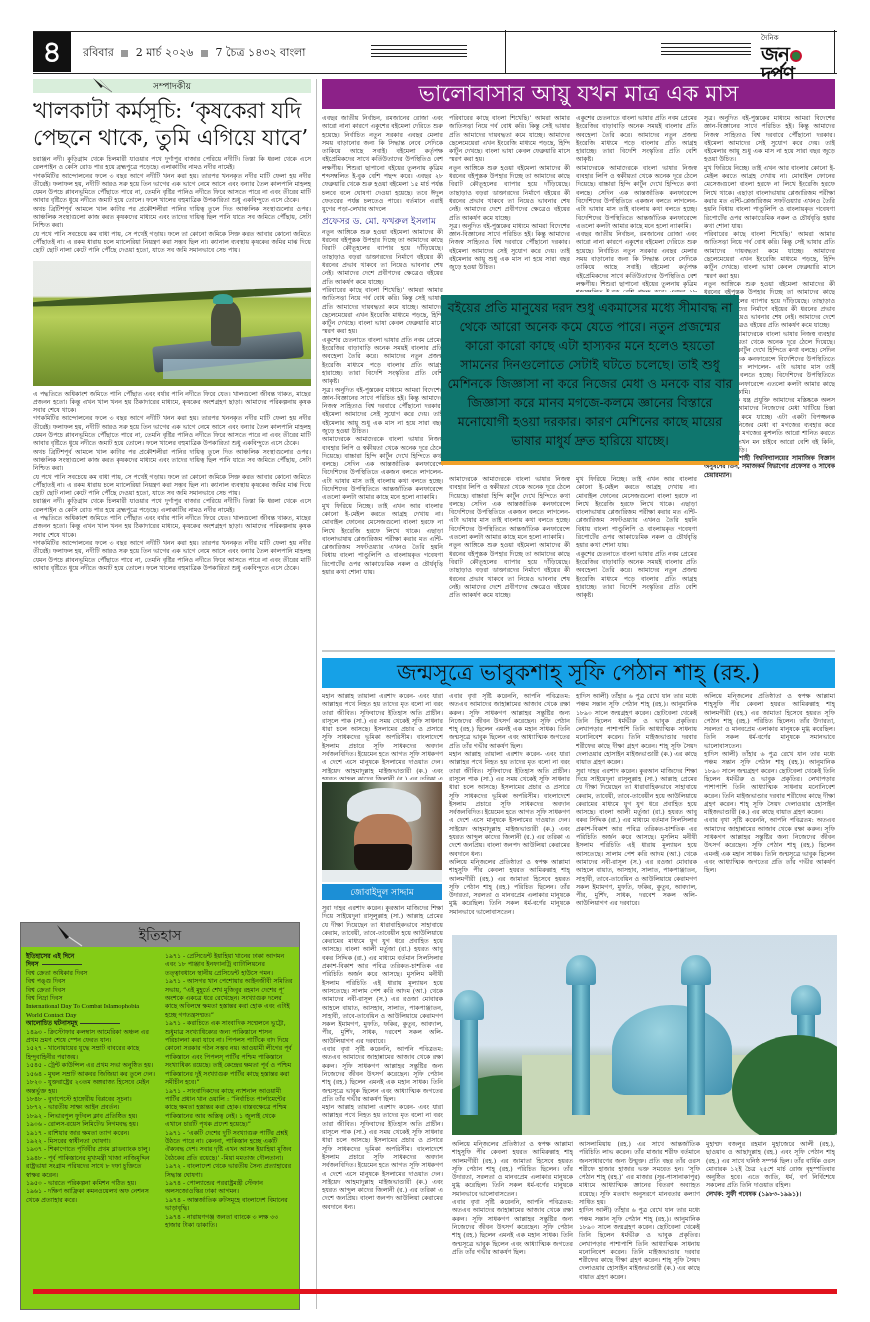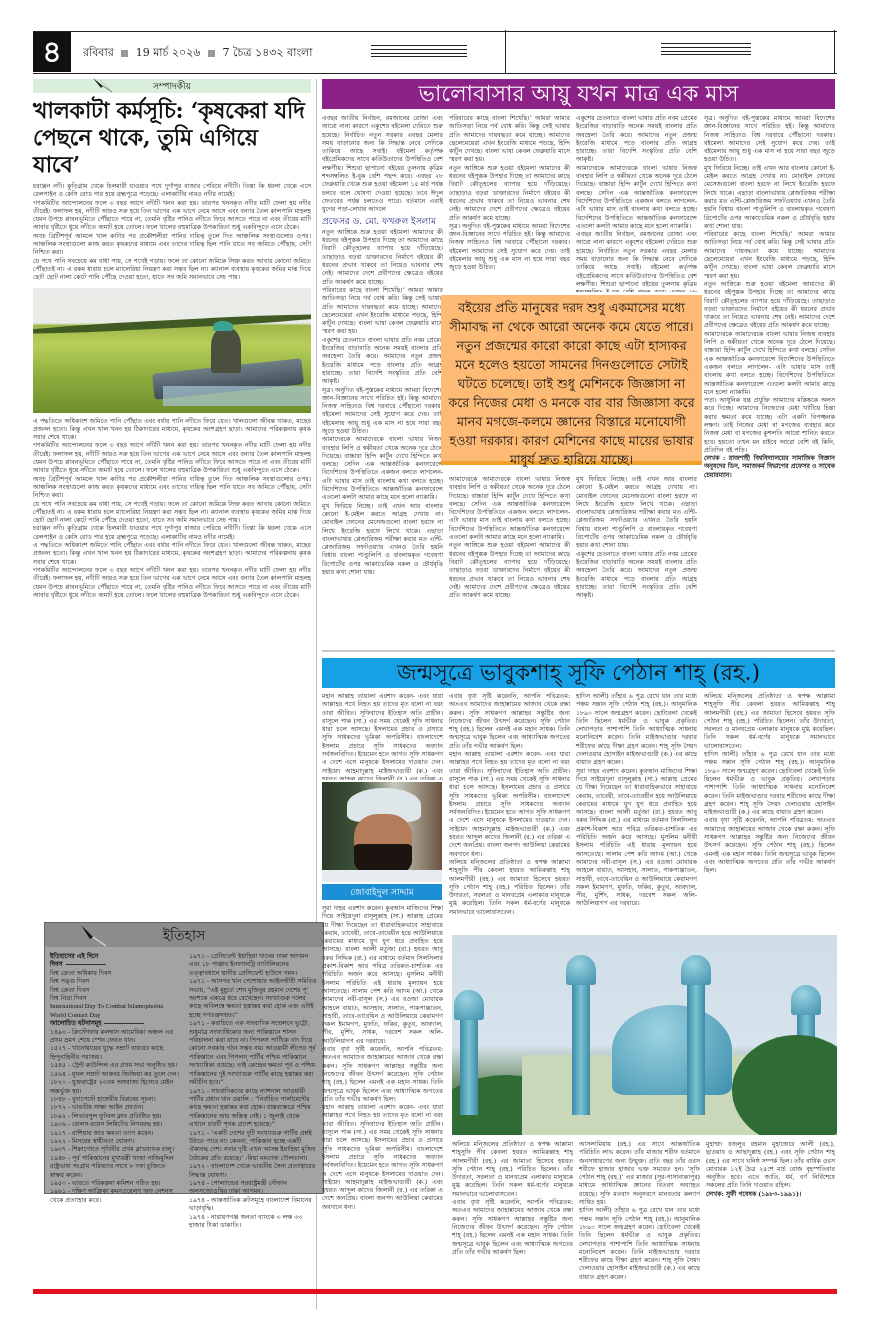--- a/index.html
+++ b/index.html
@@ -24,44 +24,44 @@
   .logo-dot { display: inline-block; width: 12px; height: 12px; border-radius: 50%; background: #2d7c3e; border: 2px solid #c8102e; vertical-align: middle; margin: 0 1px; }
   .logo-tag { font-size: 4px; margin-left: 40px; color: #444; }
 
   
   .vline { width: 1px; background: #bbb; }
 
   
   .left-col { left: 33px; top: 79px; width: 278px; }
   .tag-bar { height: 14px; background: #d9eedb; text-align: center; font-size: 9px; line-height: 14px; position: relative; }
   .pen-icon { position: absolute; left: 58px; top: -1px; width: 22px; height: 15px; }
-  .ed-headline { font-size: 22px; font-weight: bold; line-height: 27px; margin-top: 4px; letter-spacing: -0.3px; }
+  .ed-headline { font-size: 22px; font-weight: normal; line-height: 27px; margin-top: 4px; letter-spacing: -0.3px; }
   .body-text { font-size: 6.2px; line-height: 8.3px; text-align: justify; color: #222; }
   .photo-field { margin-top: 6px; height: 125px; position: relative; overflow: hidden; background: linear-gradient(180deg, #e9ece8 0%, #e8ebe6 28%, #9fb74a 30%, #b8cf5a 45%, #8fae3e 70%, #6f8d2c 100%); }
   .photo-field .ridge { position: absolute; left: -10px; top: 32px; width: 300px; height: 8px; background: #3f5a22; transform: rotate(-3deg); border-radius: 40%; }
   .photo-field .pipe { position: absolute; left: 120px; top: 78px; width: 150px; height: 26px; background: linear-gradient(180deg, #6f7f88, #3f4c55); transform: rotate(-6deg); border-radius: 4px; }
   .photo-field .water { position: absolute; left: 130px; top: 98px; width: 150px; height: 20px; background: #a8c6d6; opacity: .7; }
   .photo-field .man { position: absolute; left: 178px; top: 40px; width: 30px; height: 45px; background: #4a4f3e; border-radius: 40% 40% 10% 10%; }
   .photo-field .hat { position: absolute; left: 180px; top: 33px; width: 20px; height: 10px; background: #3aa394; border-radius: 50% 50% 20% 20%; }
 
   
-  .hist { left: 44px; top: 922px; width: 280px; height: 272px; border: 1px solid #666; background: #a3a3a3; }
+  .hist { left: 20px; top: 922px; width: 280px; height: 388px; border: 1px solid #666; background: #84cc16; }
   .hist-head { height: 24px; background: #8c8c8c; color: #111; text-align: center; font-size: 14px; line-height: 24px; position: relative; }
   .hist-head .pen-icon { left: 34px; top: 2px; width: 28px; height: 22px; }
   .hist-cols { display: flex; gap: 10px; padding: 5px 5px; }
   .hist-col { flex: 1; font-size: 6.2px; line-height: 8.4px; }
   .hist-col .lbl { font-weight: bold; }
   .hist-col .en { font-family: "Liberation Serif", serif; font-size: 6.5px; }
   .hist-col .u { display: inline-block; width: 40px; border-bottom: 1px solid #333; vertical-align: middle; margin-left: 3px; }
 
   
   .purple-head { left: 322px; top: 79px; width: 513px; height: 30px; background: #8c2188; color: #fff; text-align: center; font-size: 22px; line-height: 30px; }
   .col4 { position: absolute; font-size: 6.2px; line-height: 8.3px; text-align: justify; color: #222; overflow: hidden; }
   .byline { font-size: 9px; color: #2a2a8a; font-weight: normal; margin: 3px 0; }
-  .pullquote { left: 441px; top: 295px; width: 261px; height: 170px; background: #fdba74; border-bottom: 4px solid #f1a12a; text-align: center; font-size: 12.6px; line-height: 19px; padding: 3px 5px; color: #111; }
+  .pullquote { left: 441px; top: 295px; width: 298px; height: 170px; background: #0f766e; border-bottom: 4px solid #f1a12a; text-align: center; font-size: 12.6px; line-height: 19px; padding: 3px 5px; color: #111; }
 
   .hline-gray { left: 322px; top: 650px; width: 513px; height: 2px; background: #c8c8c8; }
   .blue-head { left: 322px; top: 658px; width: 513px; height: 30px; background: #16a1e7; color: #111; text-align: center; font-size: 22px; line-height: 30px; }
 
   .portrait { left: 322px; top: 782px; width: 120px; height: 100px; overflow: hidden; background: linear-gradient(90deg, #2b3b2a 0%, #3d5238 30%, #c9cabf 60%, #6a5340 100%); }
   .portrait .cap { position: absolute; left: 25px; top: 6px; width: 74px; height: 34px; background: #dfe6ea; border-radius: 50% 50% 20% 20%; }
   .portrait .face { position: absolute; left: 32px; top: 32px; width: 58px; height: 56px; background: #b47c5a; border-radius: 40% 40% 50% 50%; }
   .portrait .beard { position: absolute; left: 32px; top: 62px; width: 58px; height: 34px; background: #1c1410; border-radius: 10% 10% 50% 50%; }
   .portrait .shirt { position: absolute; left: 0; top: 88px; width: 120px; height: 14px; background: #e7ecee; }
   .name-tag { left: 322px; top: 884px; width: 120px; height: 16px; background: #1c8fd6; color: #fff; font-size: 9px; text-align: center; line-height: 16px; }
@@ -75,27 +75,34 @@
   .red-rule { height: 5px; background: #e1121d; }
 </style>
 </head>
 <body>
 
 <div class="abs header">
   <div class="abs page-num">৪</div>
   <div class="abs date-line">
     <span>রবিবার</span>
     <span class="sq"></span>
-    <span>19 মার্চ ২০২৬</span>
+    <span>2 মার্চ ২০২৬</span>
     <span class="sq"></span>
     <span>7 চৈত্র ১৪৩২ বাংলা</span>
   </div>
   <div class="abs rules rule-left"></div>
   <div class="abs section-box">
     <div class="abs rules rule-right"></div>
+    <div class="abs logo">
+      <div class="logo-small">দৈনিক</div>
+      <div class="logo-main">
+        <span>জন</span><span class="logo-dot"></span><span>দর্পণ</span>
+      </div>
+      <div class="logo-tag">সত্য ও ন্যায়ের পথে অবিচল</div>
+    </div>
   </div>
 </div>
 
 <div class="abs vline" style="left:316px; top:79px; height:1230px;"></div>
 
 <div class="abs left-col">
   <div class="tag-bar">
     <svg class="pen-icon" viewBox="0 0 22 15">
         <path d="M2 0 L12 8 L10 10 Z" fill="#222"></path>
         <path d="M12 8 L21 14" stroke="#777" stroke-width="1"></path>

